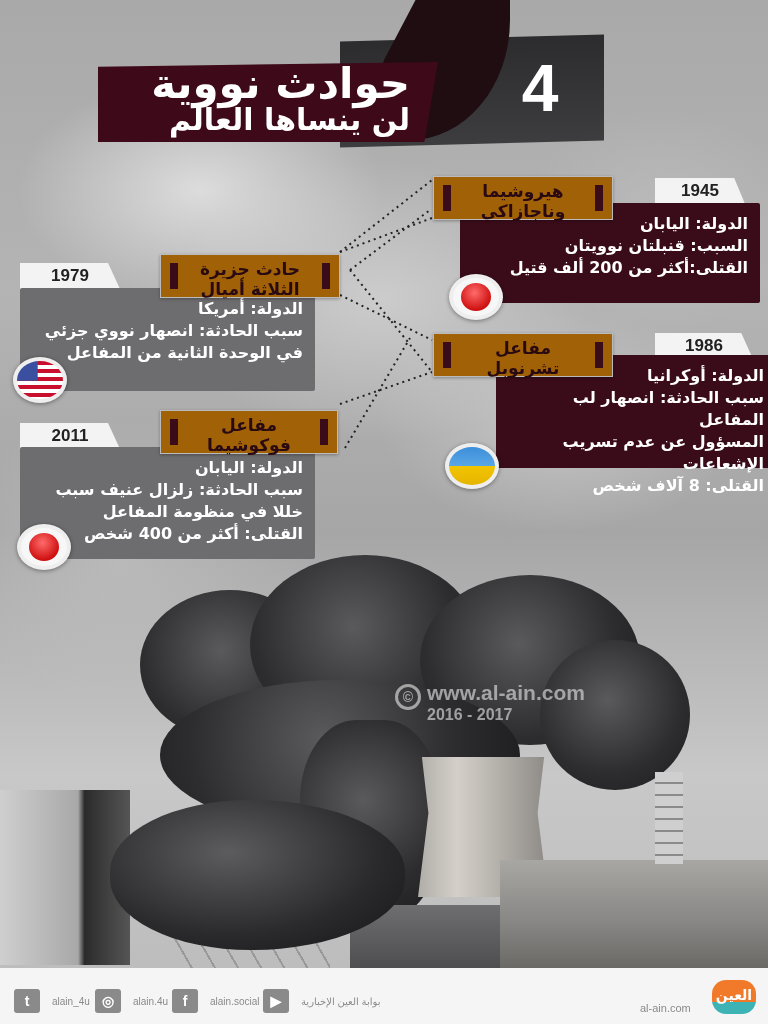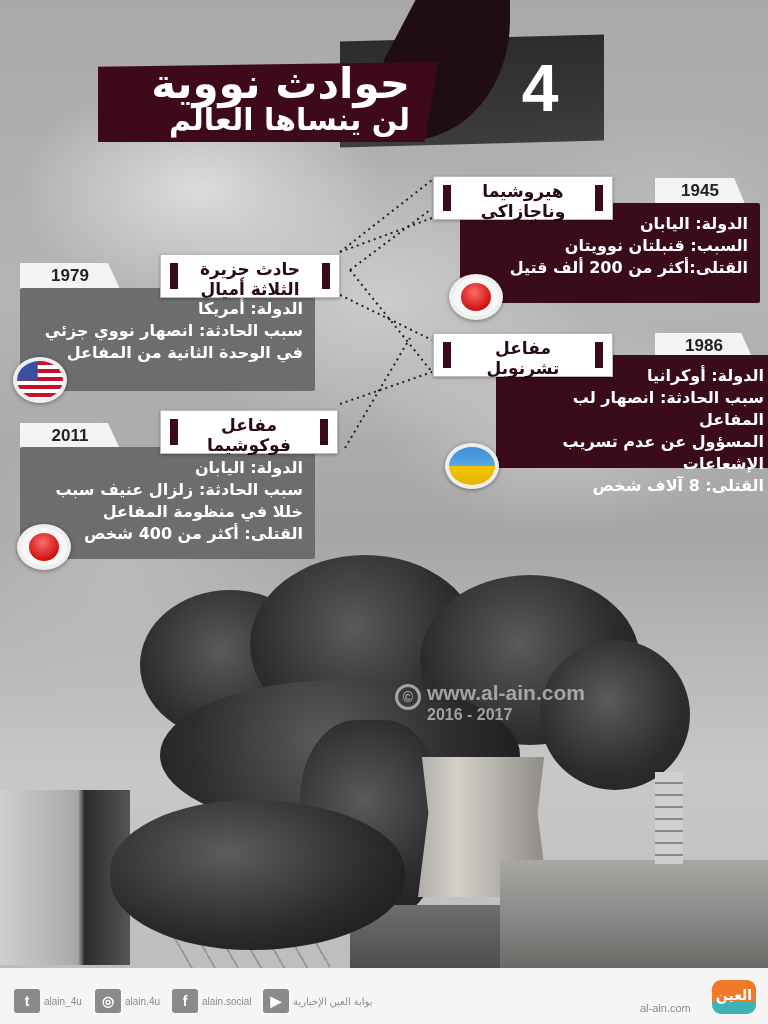--- a/index.html
+++ b/index.html
@@ -61,21 +61,21 @@
     color: #222; text-align: center; line-height: 26px;
   }
   .card-body {
     position: absolute; color: #fff; direction: rtl; text-align: right;
     font-weight: bold; font-size: 16px; line-height: 22px; padding: 10px 12px 0 8px;
     border-radius: 2px;
   }
   .maroon { background: #3a0c1a; }
   .graybox { background: #6d6d70; }
   .name-box {
-    position: absolute; background: #ffffff; border: 1px solid #bbb;
+    position: absolute; background: #a16207; border: 1px solid #bbb;
     box-shadow: 0 1px 3px rgba(0,0,0,0.3);
   }
   .name-box .bar {
     position: absolute; top: 8px; width: 8px; bottom: 8px; background: #3a0c1a;
   }
   .name-box .bar.l { left: 9px; }
   .name-box .bar.r { right: 9px; }
   .name-box .nm {
     position: absolute; left: 22px; right: 22px; top: 4px;
     color: #2a0a12; font-weight: bold; font-size: 17px; line-height: 20px;
@@ -151,30 +151,30 @@
   .footer {
     position: absolute; left: 0; top: 968px; width: 768px; height: 56px; background: #f5f5f5;
   }
   .soc { position: absolute; top: 20px; display: flex; align-items: center; }
   .soc-icon {
     width: 26px; height: 24px; background: #8a8a8a; border-radius: 3px; color: #fff;
     font-family: "Liberation Sans", sans-serif; font-weight: bold; font-size: 14px;
     text-align: center; line-height: 24px;
   }
   .soc-label {
-    margin-left: 4px; color: #8a8a8a; font-size: 10px; font-family: "Liberation Sans", sans-serif;
+    margin-left: 12px; color: #8a8a8a; font-size: 10px; font-family: "Liberation Sans", sans-serif;
   }
   .site-url {
     position: absolute; left: 640px; top: 1002px; color: #8a8a8a; font-size: 11px;
     font-family: "Liberation Sans", sans-serif;
   }
   .logo {
     position: absolute; left: 712px; top: 980px; width: 44px; height: 34px;
     background: linear-gradient(180deg, #f07a2a 0 65%, #3db3b6 65% 100%);
-    border-radius: 9px; color: #fff; font-size: 14px; text-align: center; line-height: 30px;
+    border-radius: 14px; color: #fff; font-size: 14px; text-align: center; line-height: 30px;
     font-weight: bold;
   }
 </style>
 </head>
 <body>
 
 <div class="bg"></div>
 
 <div class="hdr-gray"></div>
 <div class="hdr-curl"></div>

